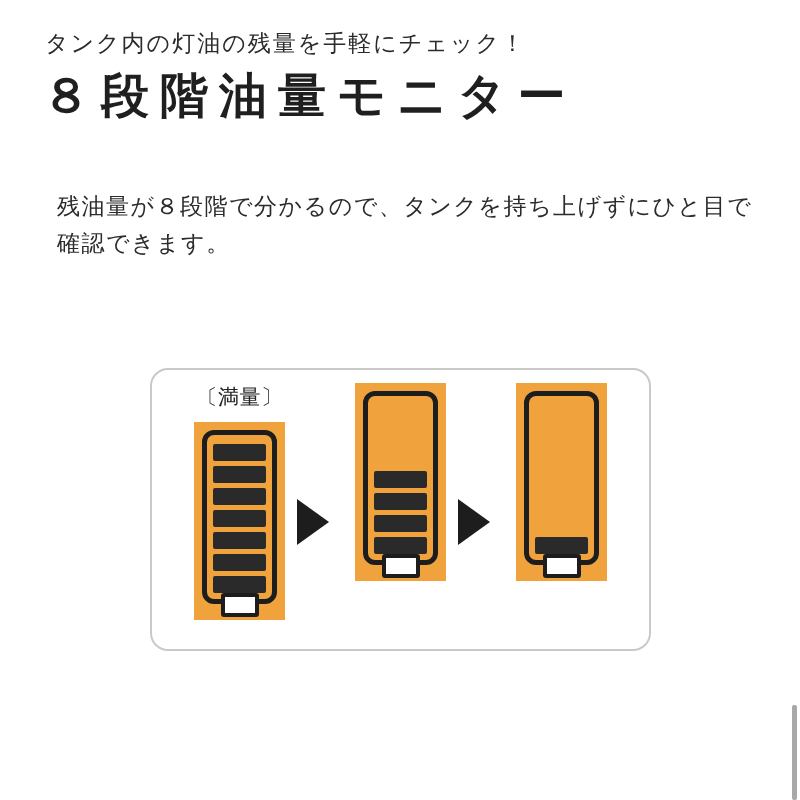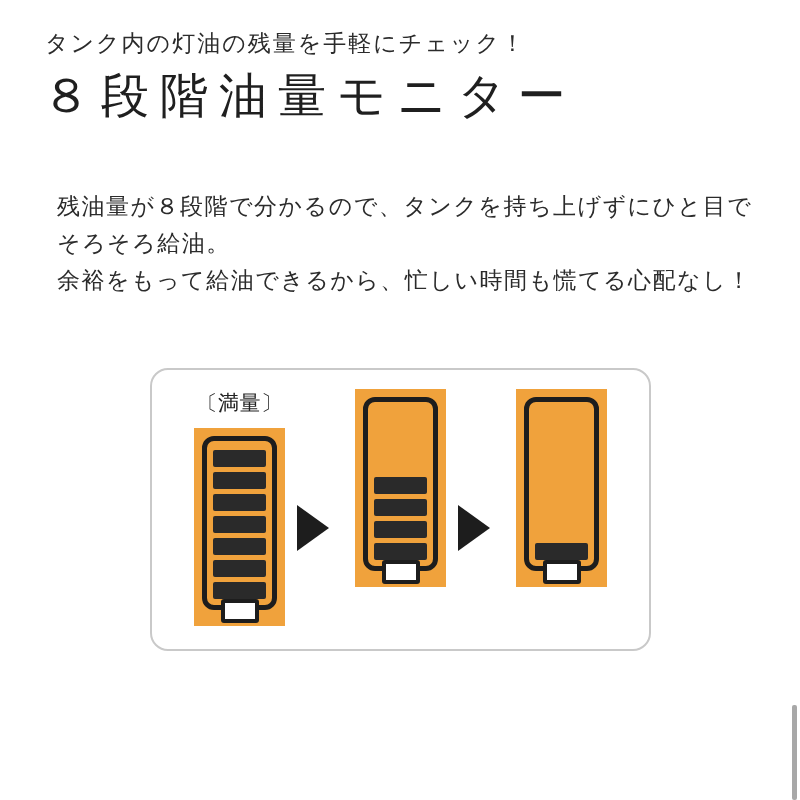--- a/index.html
+++ b/index.html
@@ -28,21 +28,21 @@
     color: #2b2b2b;
     white-space: nowrap;
   }
   .title {
     position: absolute;
     left: 42px;
     top: 64px;
     margin: 0;
     font-size: 48px;
     letter-spacing: 11px;
-    font-weight: 400;
+    font-weight: 700;
     color: #1f1f1f;
     white-space: nowrap;
     text-align: center;
   }
 
   
   .desc {
     position: absolute;
     left: 45px;
     top: 176px;
@@ -63,21 +63,21 @@
     height: 283px;
     border: 2px solid var(--box-border, #c9c9c9);
     border-radius: 18px;
     box-sizing: border-box;
     background: #ffffff;
   }
   .diagram-row {
     display: flex;
     justify-content: center;
     align-items: flex-start;
-    padding-top: 19px;
+    padding-top: 13px;
   }
   .stage {
     display: flex;
     flex-direction: column;
     align-items: center;
   }
   .stage-label {
     font-size: 21px;
     letter-spacing: 0.5px;
     font-weight: 500;
@@ -154,22 +154,21 @@
 <body>
 
 <div class="canvas">
 
   <div class="tagline">タンク内の灯油の残量を手軽にチェック！</div>
 
   <h1 class="title">８段階油量モニター</h1>
 
   <p class="desc">
     <span>残油量が８段階で分かるので、タンクを持ち上げずにひと目で</span><br>
-    <span>そろそろ給油。</span><br>
-    <span>余裕をもって給油できるから、忙しい時間も慌てる心配なし！</span>
+    <span>確認できます。</span><br>
   </p>
 
   <div class="diagram">
     <div class="diagram-row">
 
       <div class="stage">
         <div class="stage-label">〔満量〕</div>
         <div class="tank">
           <div class="gauge">
             <div class="bars">

